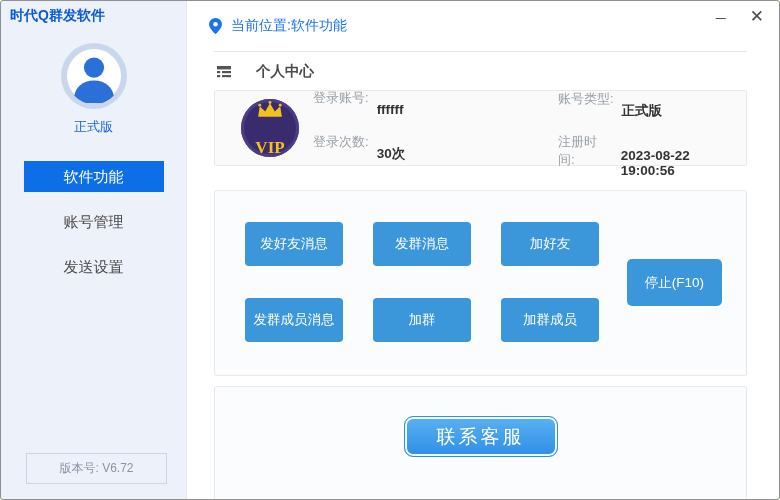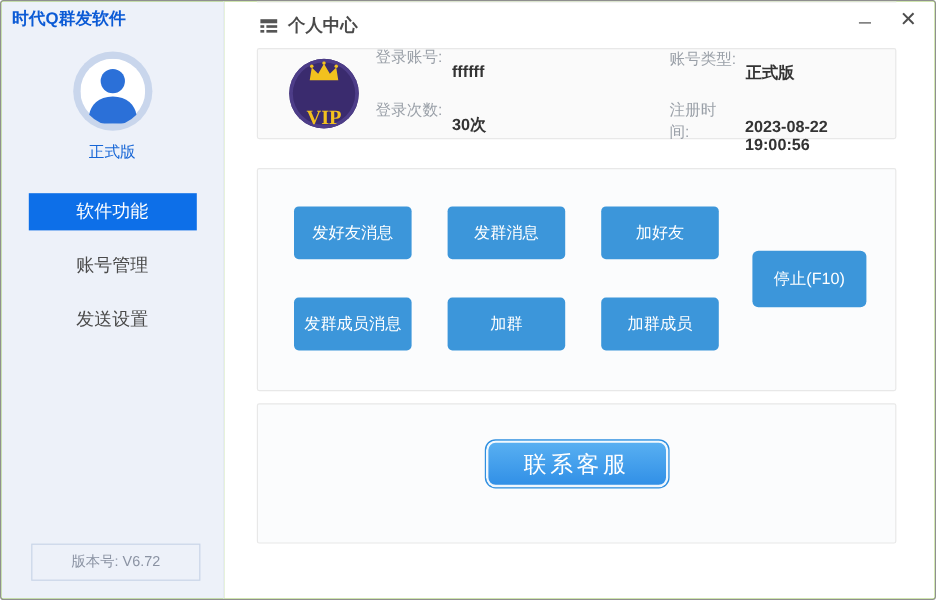--- a/index.html
+++ b/index.html
@@ -32,21 +32,21 @@
   .breadcrumb { margin-left:8px; color:#1a73e8; font-size:14px; }
   .win-controls { position:absolute; top:6px; right:15px; display:flex;
     gap:24px; align-items:center; }
   .win-btn { color:#4d4d4d; cursor:pointer; line-height:1; }
   .min-btn { font-size:14px; font-weight:bold; padding-top:4px; }
   .close-btn { font-size:17px; }
 
   .content { margin:0 32px 0 27px; }
 
   .profile-panel { border-top:1px solid #e3e3e3; }
-  .panel-head { display:flex; align-items:center; gap:8px; padding:10px 2px 9px 2px; }
+  .panel-head { display:flex; align-items:center; gap:24px; padding:10px 2px 9px 2px; }
   .panel-head svg { width:16px; height:16px; }
   .panel-title { font-size:14.5px; font-weight:bold; color:#4a4a4a; }
 
   .info-box { border:1px solid #e8e8e8; background:#fafafa; border-radius:2px;
     height:76px; display:flex; align-items:center; padding-left:26px; }
   .vip-badge { width:58px; height:58px; border-radius:50%; background:#3a2b6e;
     box-shadow: inset 0 0 0 3px #4d3d88; display:flex; flex-direction:column;
     align-items:center; justify-content:center; flex-shrink:0;gap:20px; }
   .vip-badge svg { width:30px; height:17px; display:block; }
   .vip-text { font-family:"Liberation Serif","DejaVu Serif",serif; font-weight:bold;
@@ -100,20 +100,29 @@
       <div class="menu-item active">软件功能</div>
       <div class="menu-item">账号管理</div>
       <div class="menu-item">发送设置</div>
     </nav>
 
     <div class="version-box">版本号: V6.72</div>
   </aside>
 
   <main class="main">
 
+    <div class="topbar">
+      <span class="pin-icon">
+        <svg viewBox="0 0 24 28">
+          <path d="M12 1 a10.3 10.3 0 0 0 -10.3 10.3 c0 7.2 10.3 15.7 10.3 15.7 s10.3 -8.5 10.3 -15.7 A10.3 10.3 0 0 0 12 1 z" fill="#1a73e8"></path>
+          <circle cx="12" cy="11" r="3.6" fill="#ffffff"></circle>
+        </svg>
+      </span>
+      <span class="breadcrumb">当前位置:软件功能</span>
+    </div>
 
     <div class="win-controls">
       <span class="win-btn min-btn">─</span>
       <span class="win-btn close-btn">✕</span>
     </div>
 
     <div class="content">
 
       <section class="profile-panel">
         <div class="panel-head">

